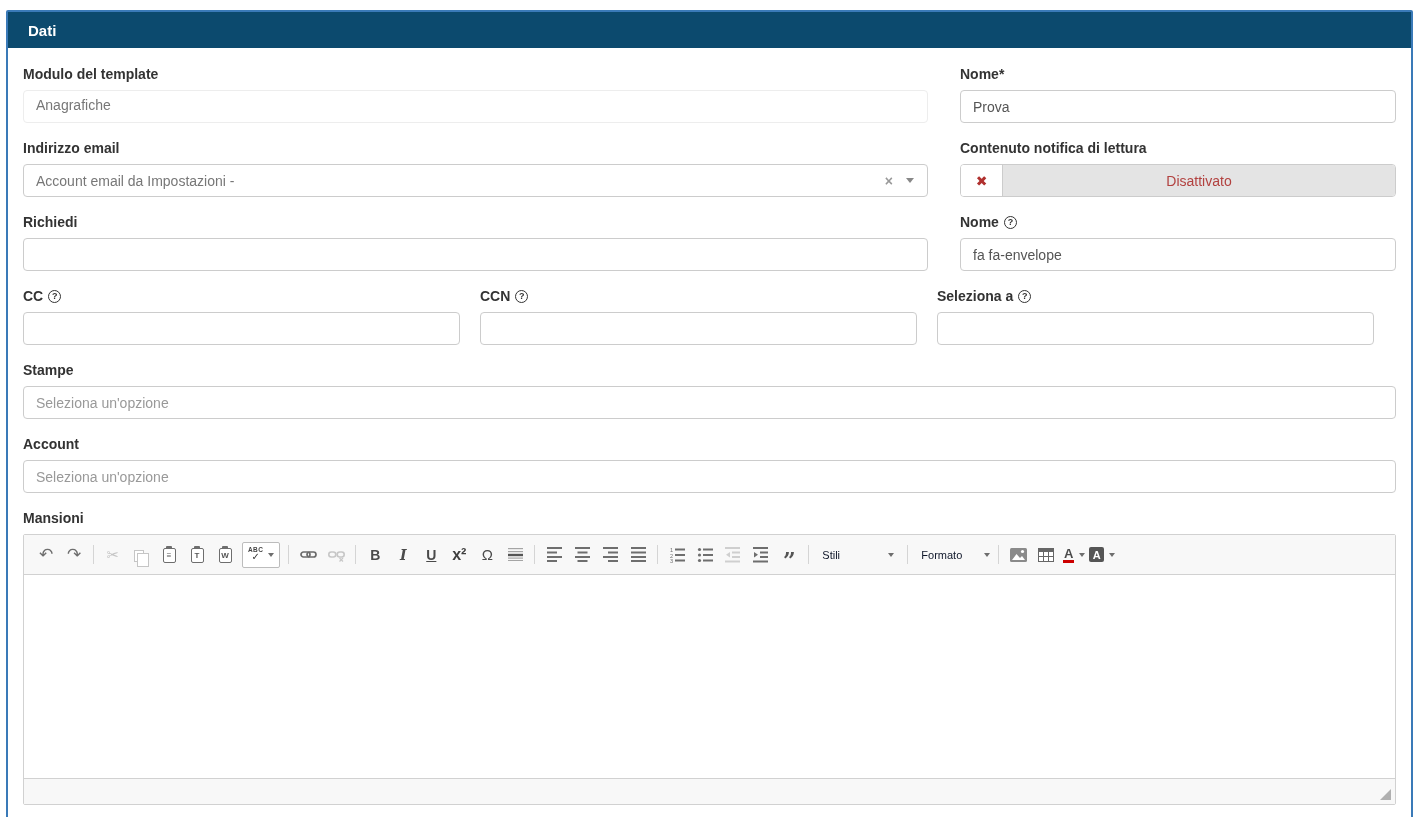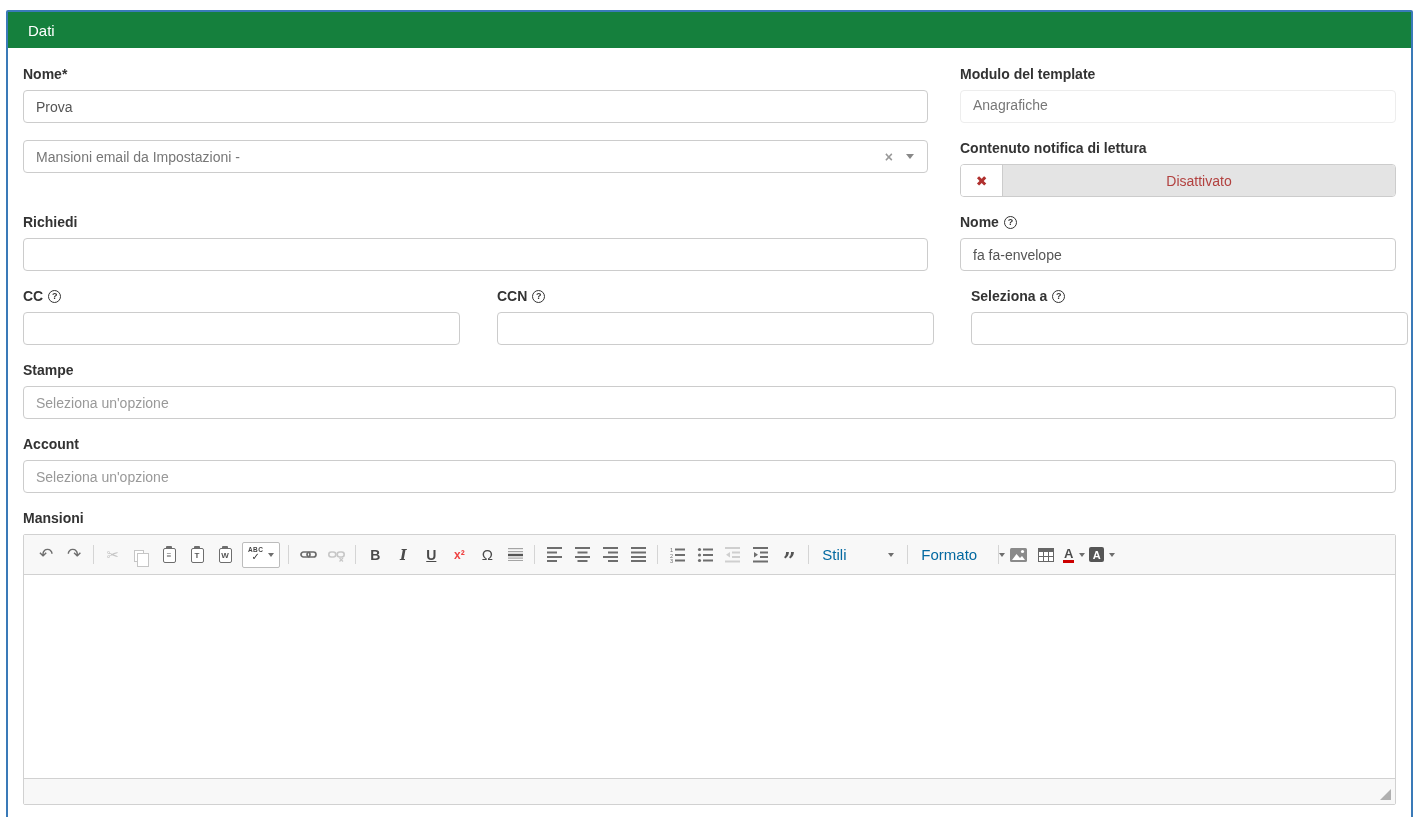--- a/index.html
+++ b/index.html
@@ -1,27 +1,27 @@
 <!DOCTYPE html>
 <html><head>
 <meta charset="utf-8">
 <style>
   * { box-sizing: border-box; margin: 0; padding: 0; }
   html,body { width:1423px; height:817px; background:#fff; overflow:hidden;
     font-family:"Liberation Sans","DejaVu Sans",sans-serif; }
 
   .panel { position:absolute; left:6px; top:10px; width:1407px; height:880px;
     border:2px solid #3a7ab8; border-radius:2px 2px 0 0; background:#fff; }
-  .panel-header { background:#15803d; height:36px; display:flex; align-items:center;
-    padding:0 20px; color:#fff; font-size:15px; }
+  .panel-header { background:#0c4a6e; height:36px; display:flex; align-items:center;
+    padding:0 20px; color:#fff; font-size:15px;font-weight:bold; }
   .panel-body { padding:18px 15px 0 15px; }
 
   .row { display:grid; column-gap:32px; margin:0; }
   .cols-8-4 { grid-template-columns: 905px 436px; }
-  .cols-4-4-4 { grid-template-columns: 437px 437px 437px; column-gap:37px; }
+  .cols-4-4-4 { grid-template-columns: 437px 437px 437px; column-gap:20px; }
 
   .fg { margin-bottom:17px; }
   .fg label { display:flex; align-items:center; gap:5px; font-size:14px; font-weight:700;
     color:#333; margin-bottom:7px; line-height:17px; }
   .help-circle { width:13px; height:13px; border:1px solid #333; border-radius:50%;
     display:inline-flex; align-items:center; justify-content:center;
     font-size:9px; font-weight:700; color:#333; }
 
   input.form-input { width:100%; height:33px; border:1px solid #ccc; border-radius:4px;
     padding:6px 12px; font-size:14px; color:#555; outline:none;
@@ -64,21 +64,21 @@
     justify-content:center; margin:0 1px; color:#6e6e6e; font-size:15px;
     border-radius:2px; cursor:pointer; }
   .tbtn.disabled { color:#c5c5c5; }
   .tsep { width:1px; height:19px; background:#d5d5d5; margin:0 5px; }
 
   .g-undo { font-size:17px; }
   .g-bold { font-weight:700; color:#4a4a4a; font-size:14px; }
   .g-italic { font-style:italic; font-family:"DejaVu Serif","Liberation Serif",serif;
     font-weight:700; color:#4a4a4a; font-size:14px; }
   .g-under { text-decoration:underline; font-weight:700; color:#4a4a4a; font-size:14px; }
-  .g-sup { font-size:12px; font-weight:700; color:#ef4444; }
+  .g-sup { font-size:16px; font-weight:700; color:#404040; }
   .g-omega { font-size:15px; color:#4a4a4a; }
   .g-quote { font-family:"DejaVu Serif","Liberation Serif",serif; font-size:22px;
     font-weight:700; color:#555; line-height:8px; padding-top:10px; }
 
   .icopy { position:relative; width:10px; height:12px; border:1px solid #c5c5c5;
     background:#fff; margin:2px 4px 0 0; }
   .icopy::before { content:""; position:absolute; top:2px; left:2px; width:10px;
     height:12px; border:1px solid #c5c5c5; background:#fff; }
 
   .clip { position:relative; width:13px; height:15px; border:1px solid #6e6e6e;
@@ -92,21 +92,21 @@
     cursor:pointer; }
   .spell-icon { display:flex; flex-direction:column; align-items:center; line-height:1; }
   .spell-abc { font-size:6.5px; font-weight:700; color:#444; letter-spacing:.4px; }
   .spell-check { font-size:10px; font-weight:700; color:#333; margin-top:-2px; }
 
   .caret { width:0; height:0; border-left:3.5px solid transparent;
     border-right:3.5px solid transparent; border-top:4px solid #6e6e6e;
     display:inline-block; margin-left:5px; }
 
   .combo { display:inline-flex; align-items:center; justify-content:space-between;
-    height:25px; padding:0 6px; margin:0 2px; font-size:15px; color:#0369a1; cursor:pointer;gap:17px; }
+    height:25px; padding:0 6px; margin:0 2px; font-size:11px; color:#0f172a; cursor:pointer;gap:17px; }
   .combo-styles { width:84px; }
   .combo-format { width:76px; }
 
   .tc-a { font-size:13px; font-weight:700; color:#4a4a4a;
     border-bottom:3px solid #c00; line-height:13px; padding:0 1px; }
   .bg-a { width:15px; height:15px; background:#555; color:#fff; border-radius:2px;
     font-size:11px; font-weight:700; display:inline-flex; align-items:center;
     justify-content:center; }
 </style>
 </head>
@@ -114,36 +114,39 @@
 
 <div class="panel">
   <div class="panel-header">
     <span>Dati</span>
   </div>
   <div class="panel-body">
 
     <div class="row cols-8-4">
       <div class="fg">
         <label>
+            <span>Modulo del template</span>
+          </label>
+        <div class="static-field">Anagrafiche</div>
+      </div>
+      <div class="fg">
+        <label>
             <span>Nome*</span>
           </label>
         <input class="form-input" type="text" value="Prova" style="">
       </div>
-      <div class="fg">
-        <label>
-            <span>Modulo del template</span>
-          </label>
-        <div class="static-field">Anagrafiche</div>
-      </div>
     </div>
 
     <div class="row cols-8-4">
       <div class="fg">
+        <label>
+            <span>Indirizzo email</span>
+          </label>
         <div class="select2">
-          <span class="sel-text">Mansioni email da Impostazioni -</span>
+          <span class="sel-text">Account email da Impostazioni -</span>
           <span class="sel-clear">×</span>
           <span class="s2-caret"></span>
         </div>
       </div>
       <div class="fg">
         <label>
             <span>Contenuto notifica di lettura</span>
           </label>
         <div class="switch">
           <span class="switch-x">✖</span>

